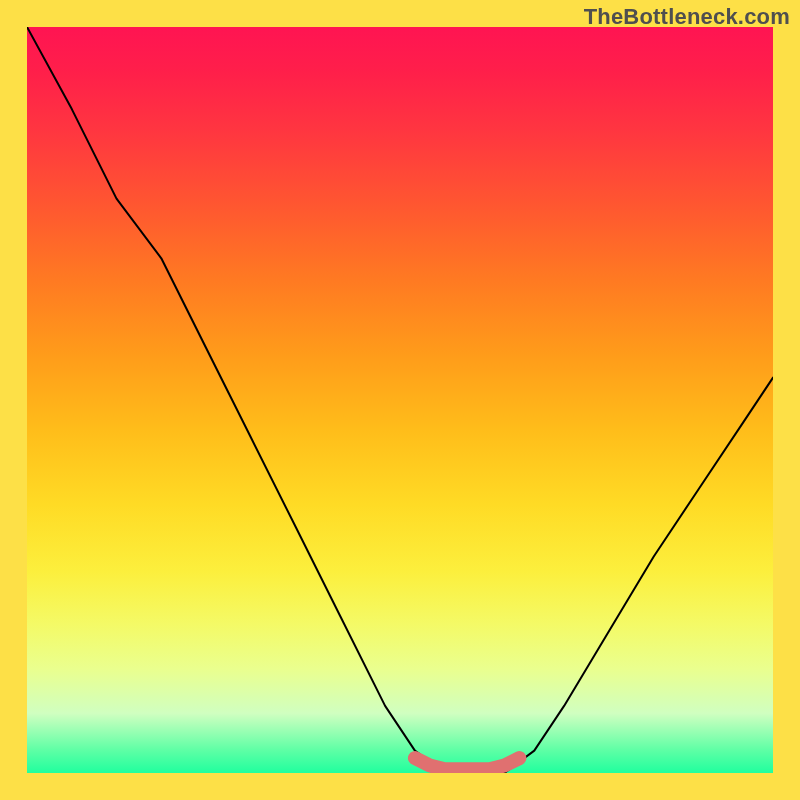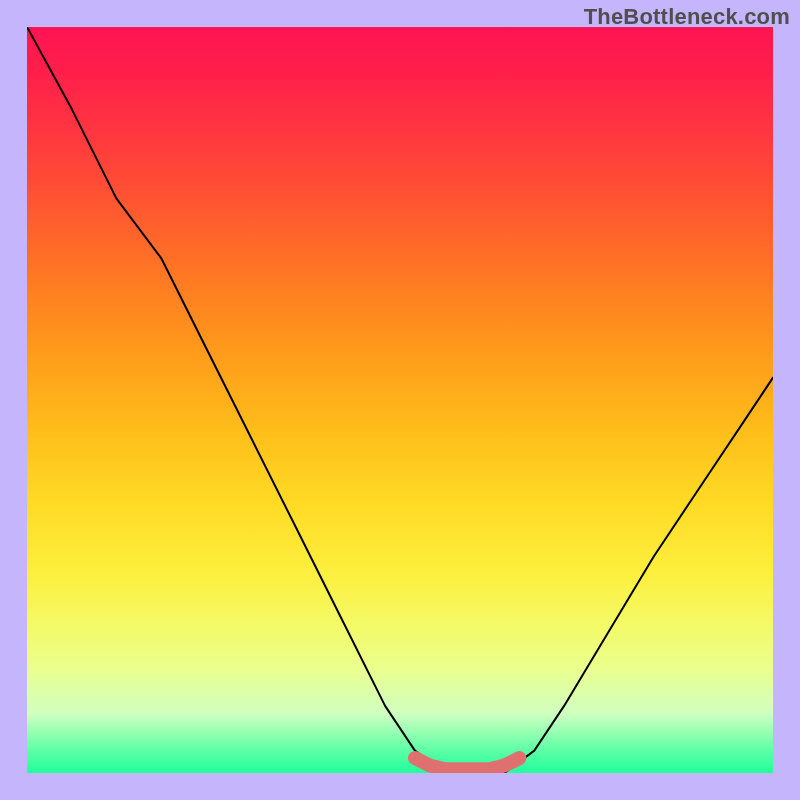--- a/index.html
+++ b/index.html
@@ -10,21 +10,21 @@
     background: #000;
     overflow: hidden;
     font-family: Arial, Helvetica, sans-serif;
   }
   .chart-frame {
     position: absolute;
     top: 0;
     left: 0;
     width: 800px;
     height: 800px;
-    background: #c4b5fd;
+    background: #fde047;
   }
   .plot-area {
     position: absolute;
     top: 27px;
     left: 27px;
     width: 746px;
     height: 746px;
     overflow: hidden;
   }
   .gradient-bg {

